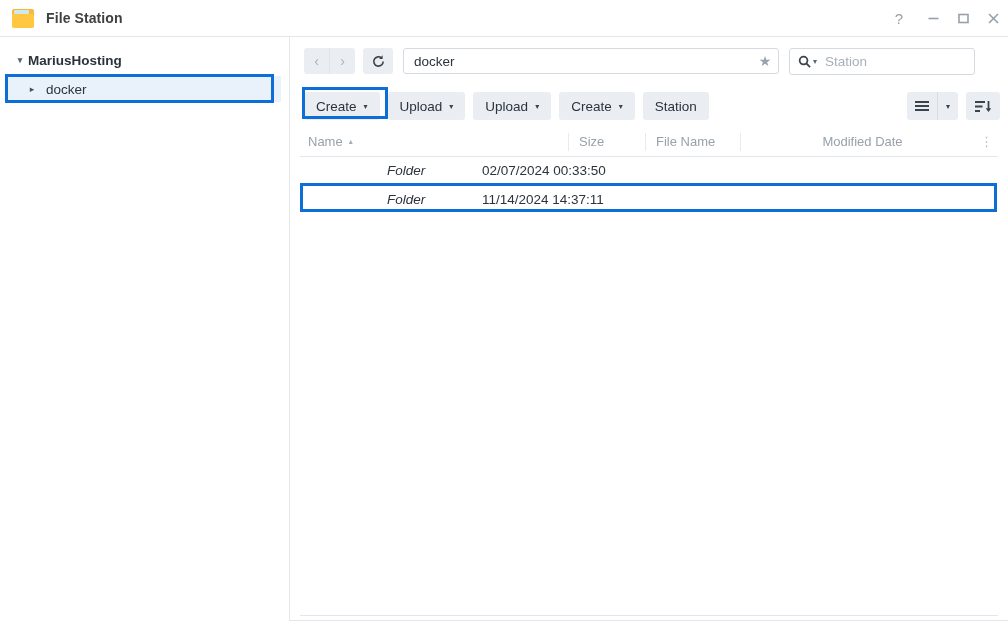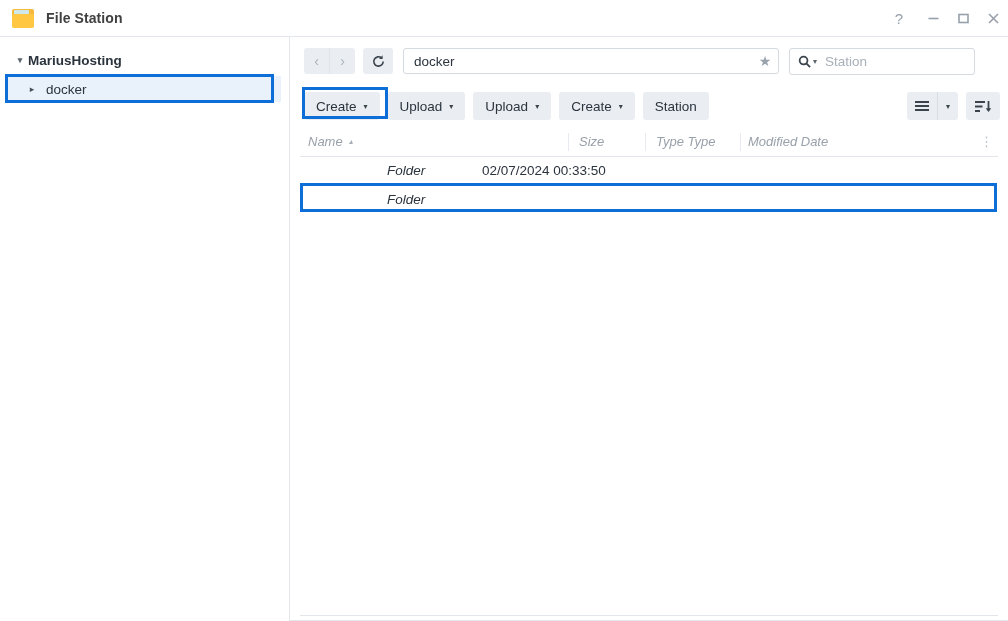--- a/index.html
+++ b/index.html
@@ -265,26 +265,25 @@
     border-bottom: 1px solid #e3e7eb;
     display: flex;
     align-items: center;
     color: #99a1aa;
     font-size: 13px;
   }
   .th {
     height: 18px;
     display: flex; align-items: center;
     box-sizing: border-box;
-    font-style: italic;
   }
   .th.name  { width: 268px; padding-left: 8px; }
   .th.size  { width: 77px; padding-left: 10px; border-left: 1px solid #e7ebef; }
   .th.type  { width: 95px; padding-left: 10px; border-left: 1px solid #e7ebef; }
-  .th.date  { width: 230px; padding-left: 7px; border-left: 1px solid #e7ebef; }
+  .th.date  { width: 230px; padding-left: 14px; border-left: 1px solid #e7ebef; justify-content: center; }
   .sortcaret { margin-left: 6px; font-size: 8px; color: #a7aeb7; }
   .th-menu {
     margin-left: auto;
     width: 22px;
     display: flex; align-items: center; justify-content: center;
     color: #b3bac2;
     font-size: 13px;
     letter-spacing: 1px;
   }
 
@@ -479,37 +478,38 @@
 
   <div class="thead">
     <div class="th name">
       <span>Name</span>
       <span class="sortcaret">▴</span>
     </div>
     <div class="th size">
       <span>Size</span>
     </div>
     <div class="th type">
-      <span>Type Type</span>
+      <span>File Name</span>
     </div>
     <div class="th date">
       <span>Modified Date</span>
     </div>
     <div class="th-menu">⋮</div>
   </div>
 
   <div class="filelist">
     <div class="frow">
       <div class="fcell size"></div>
       <div class="fcell type">Folder</div>
       <div class="fcell date">02/07/2024 00:33:50</div>
     </div>
     <div class="frow">
       <div class="fcell size"></div>
       <div class="fcell type">Folder</div>
+      <div class="fcell date">11/14/2024 14:37:11</div>
     </div>
   </div>
 
   <div class="statusdiv"></div>
   <div class="statusbar">
     
     
     
     
   </div>

